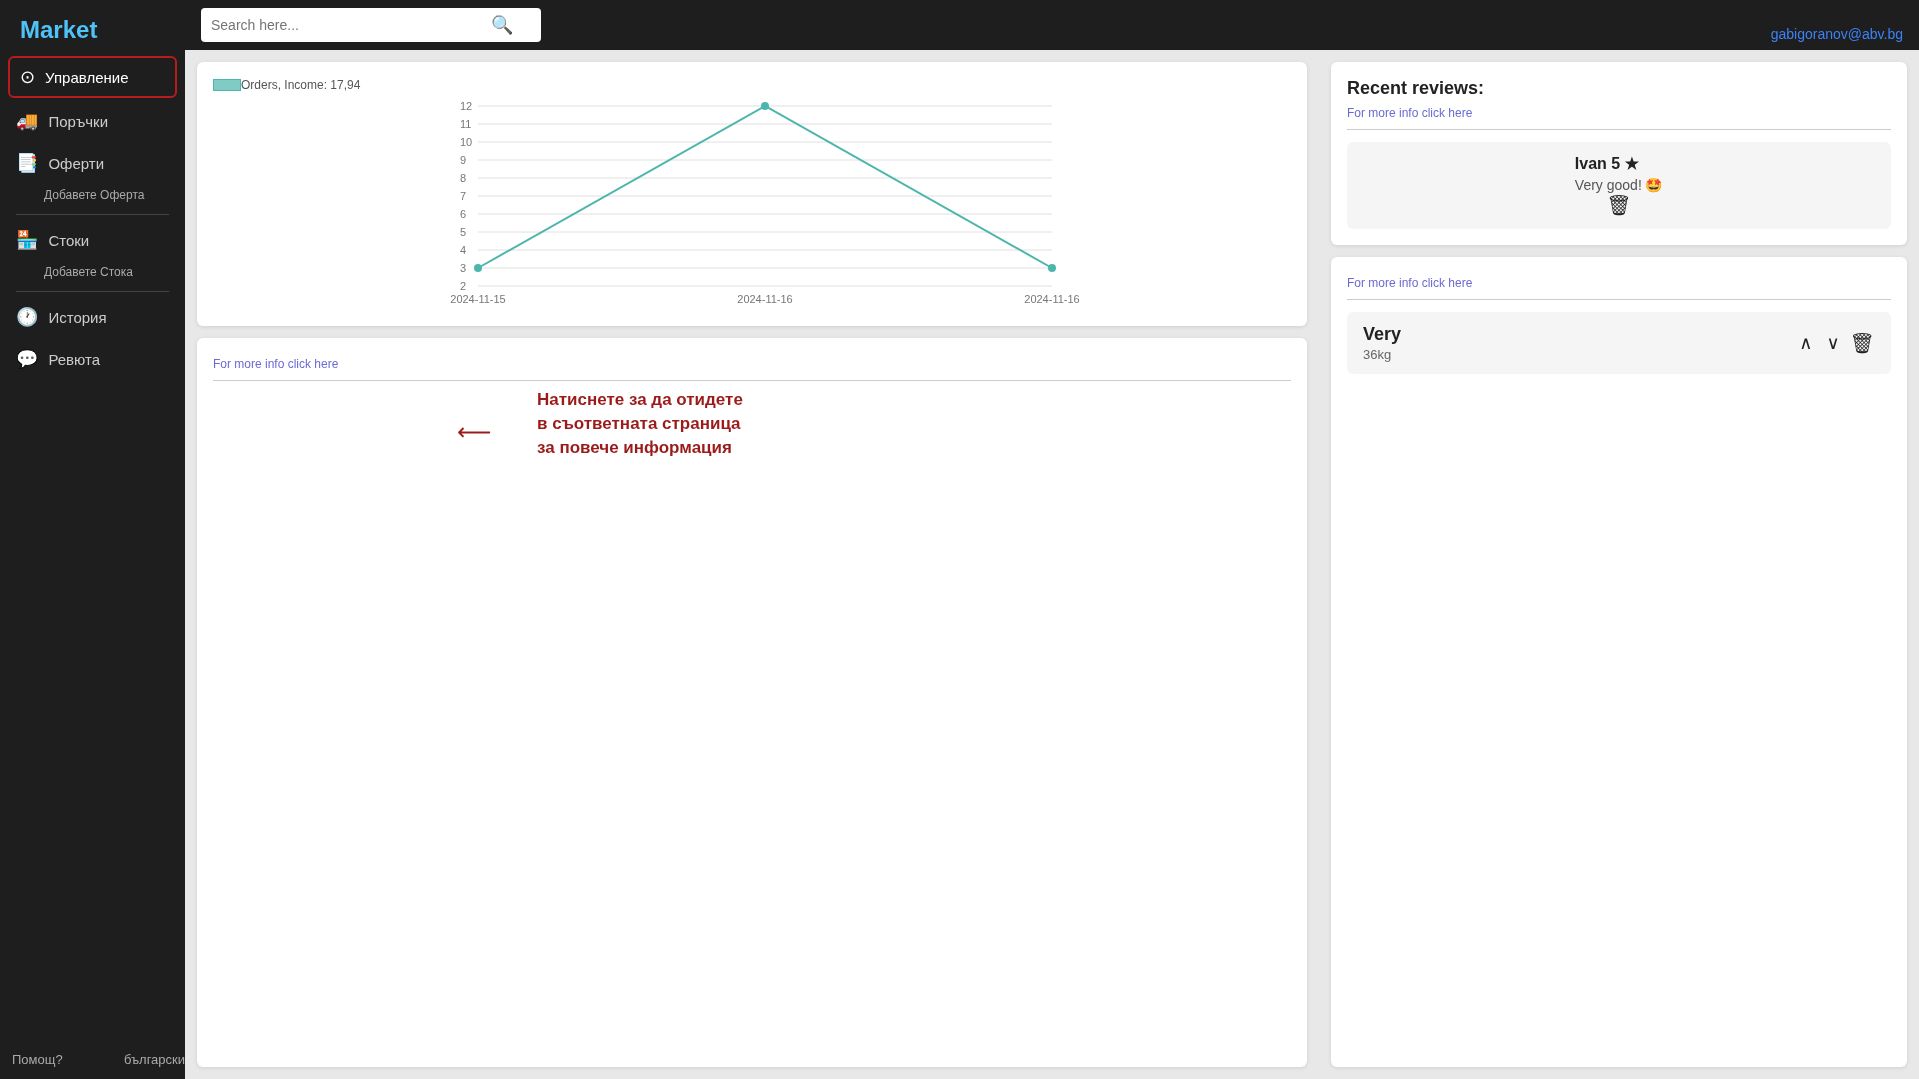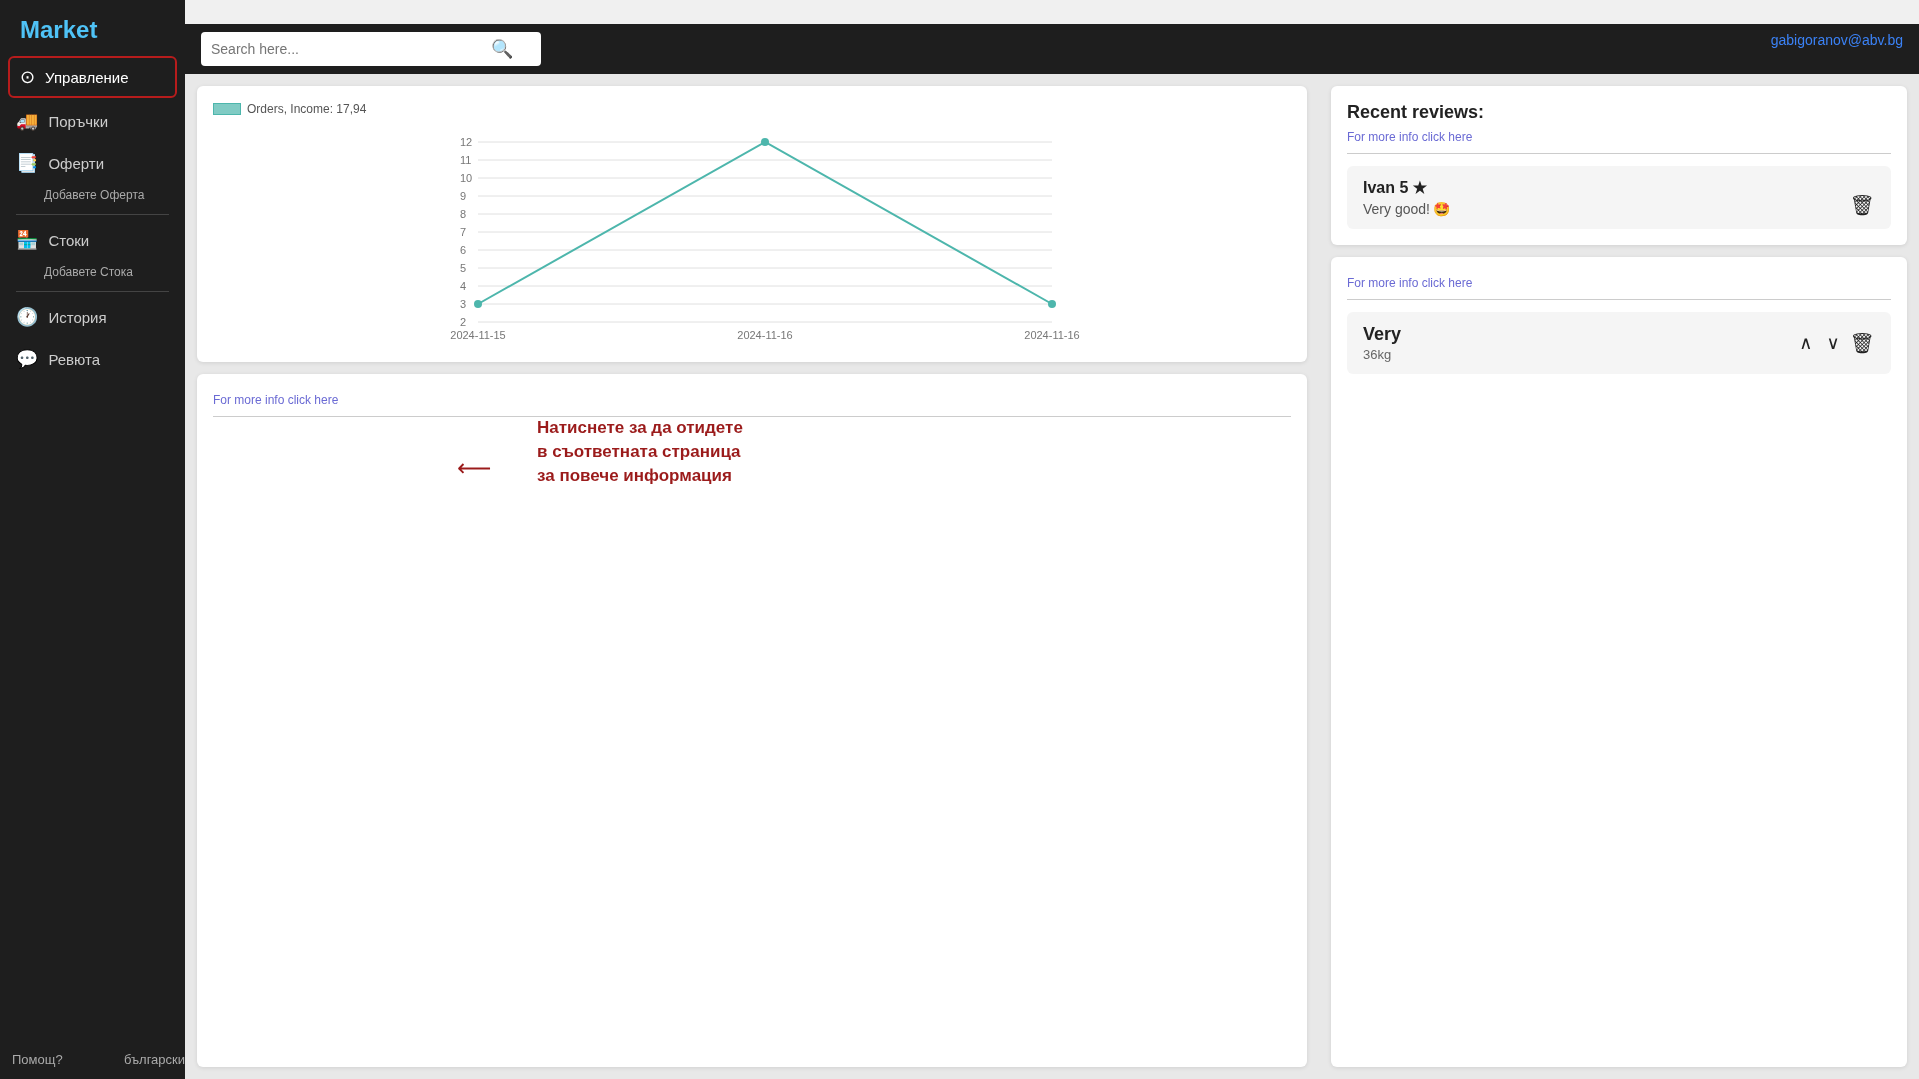--- a/index.html
+++ b/index.html
@@ -61,25 +61,24 @@
       flex: 1;
       display: flex;
       flex-direction: column;
       overflow: hidden;
     }
 
     
     #header {
       background: #1e1e1e;
       display: flex;
-      align-items: flex-start;
+      align-items: flex-end;
       padding: 8px 16px;
       gap: 25px;
       justify-content: space-between;
-      margin-top: 24px;
     }
     #search-wrap {
       display: flex;
       align-items: center;
       background: #fff;
       border-radius: 4px;
       padding: 6px 10px;
       flex: 0 0 340px;
     }
     #search-wrap input {
@@ -114,24 +113,23 @@
     
     #chart-card {
       background: #fff;
       border-radius: 6px;
       padding: 16px;
       box-shadow: 0 1px 4px rgba(0,0,0,0.1);
     }
     #chart-legend {
       display: flex;
       align-items: center;
-      gap: 6px;
       font-size: 12px;
       color: #555;
-      margin-bottom: 16px;
+      margin-bottom: 4px;
     }
     #legend-color {
       width: 28px;
       height: 12px;
       background: #80cbc4;
       border: 1px solid #4db6ac;
     }
     #chart-svg-wrap { width: 100%; }
 
     
@@ -143,21 +141,21 @@
       box-shadow: 0 1px 4px rgba(0,0,0,0.1);
       min-height: 300px;
       position: relative;
     }
     #orders-title { font-size: 18px; font-weight: bold; color: #222; }
     #orders-link { font-size: 12px; color: #6a6ad4; text-decoration: none; cursor: pointer; }
     #orders-divider { border: none; border-top: 1px solid #ccc; margin: 8px 0; }
     #orders-tooltip {
       position: absolute;
       left: 340px;
-      top: 42px;
+      top: 50px;
       color: #9b1b1b;
       font-size: 17px;
       font-weight: bold;
       line-height: 1.4;
       pointer-events: none;
     }
     #orders-arrow {
       position: absolute;
       left: 260px;
       top: 80px;
@@ -187,21 +185,22 @@
     }
     #reviews-title { font-size: 18px; font-weight: bold; color: #222; margin-bottom: 4px; }
     #reviews-link { font-size: 12px; color: #6a6ad4; text-decoration: none; cursor: pointer; }
     #reviews-divider { border: none; border-top: 1px solid #ccc; margin: 8px 0 12px; }
     .review-item {
       background: #f5f5f5;
       border-radius: 6px;
       padding: 12px 16px;
       display: flex;
       justify-content: space-between;
-      align-items: flex-end;
+      align-items: center;
+      flex-direction: column;
     }
     .review-name { font-size: 16px; font-weight: bold; color: #222; }
     .review-text { font-size: 14px; color: #555; margin-top: 4px; }
     .review-delete { font-size: 20px; cursor: pointer; color: #222; }
 
     
     #stocks-card {
       background: #fff;
       border-radius: 6px;
       padding: 16px;

